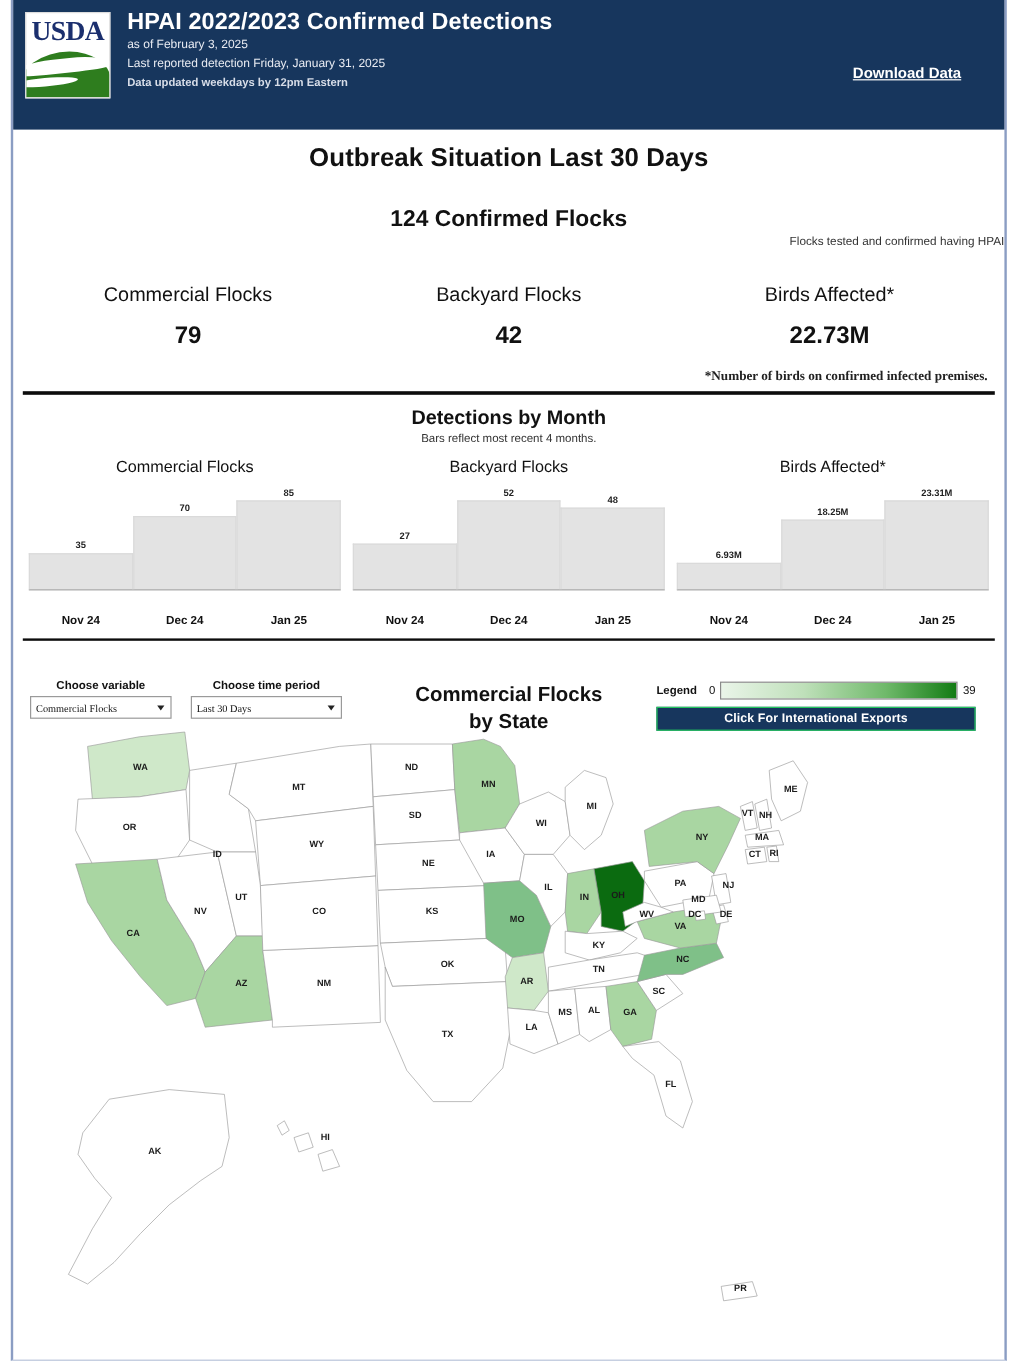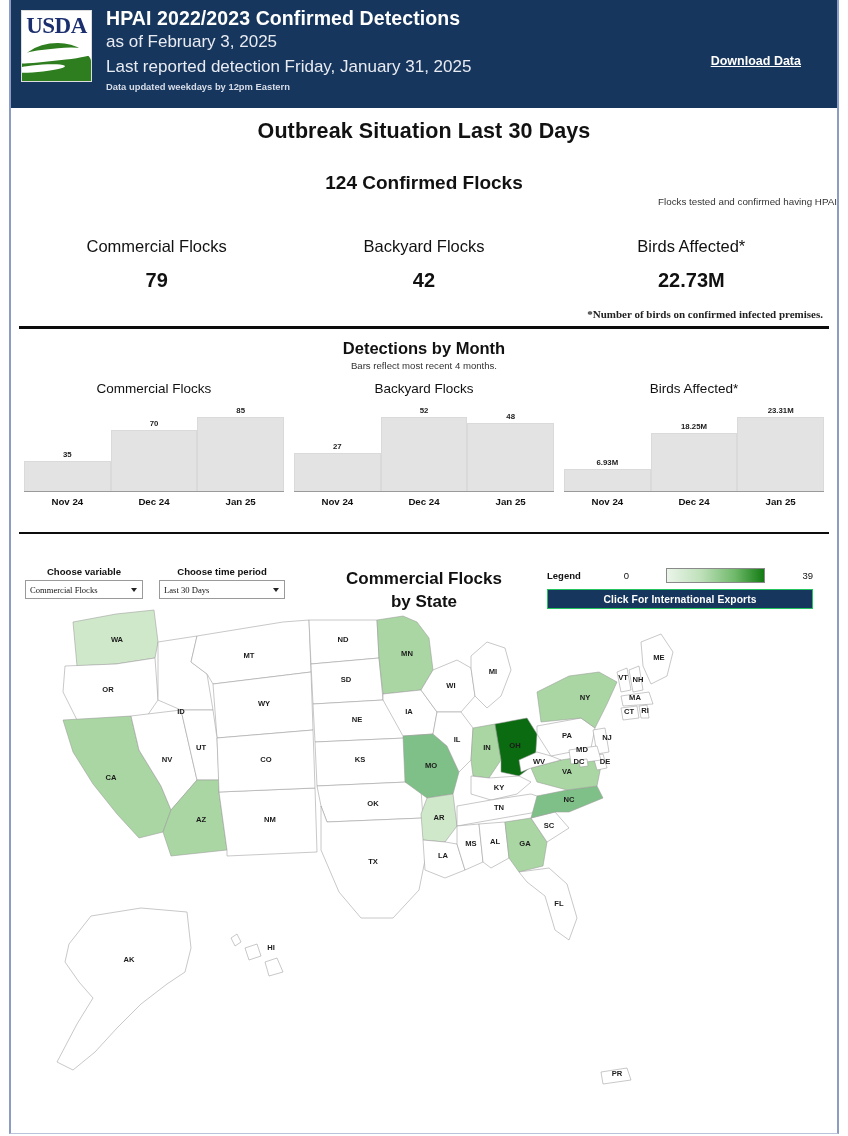--- a/index.html
+++ b/index.html
@@ -62,21 +62,21 @@
     background: #ffffff;
     border-radius: 50%;
     transform: rotate(-5deg);
   }
   .header-text { margin: 7px 0 0 14px; flex: 1 1 auto; }
   .hdr-title {
     color: #ffffff; font-size: 19.5px; font-weight: bold;
     letter-spacing: 0.1px; line-height: 1.15;
   }
   .hdr-sub {
-    color: #e8ebf2; font-size: 17px; line-height: 1.32; margin-top: 2px;
+    color: #e8ebf2; font-size: 10px; line-height: 1.32; margin-top: 2px;
   }
   .hdr-small {
     color: #d7dde8; font-size: 9.4px; margin-top: 3px; font-weight: bold;
   }
   .download-link {
     color: #ffffff; font-size: 12.5px; font-weight: bold;
     text-decoration: underline; cursor: pointer;
     margin: 54px 36px 0 0; white-space: nowrap;
     flex: none;
   }
@@ -116,21 +116,21 @@
   .chart-block { flex: 1 1 0; padding: 0 5px; }
   .chart-title { text-align: center; font-size: 13.5px; color: #111; margin-bottom: 4px; }
   .chart-plot {
     height: 92px; display: flex; align-items: flex-end;
     border-bottom: 1px solid #9a9a9a;
   }
   .bar-col { flex: 1 1 0; display: flex; flex-direction: column; justify-content: flex-end; height: 100%; }
   .bar-label { text-align: center; font-size: 7.8px; color: #222; font-weight: bold; margin-bottom: 2px; }
   .bar-rect { background: #e3e3e3; border: 1px solid #dadada; border-bottom: none; width: 100%; }
   .axis-row { display: flex; }
-  .axis-tick { flex: 1 1 0; text-align: center; font-size: 9.7px; color: #111; padding-top: 4px; font-weight: bold; }
+  .axis-tick { flex: 1 1 0; text-align: center; font-size: 9.7px; color: #111; padding-top: 20px; font-weight: bold; }
   
   .section-three { position: absolute; left: 0; top: 564px; width: 100%; height: 62px; }
   .ctrl-group { position: absolute; top: 2px; }
   .ctrl-label { font-size: 9.6px; color: #111; text-align: center; margin-bottom: 3px; font-weight: bold;}
   .ctrl-select {
     width: 118px; height: 19px;
     border: 1px solid #9a9a9a; background: #ffffff;
     font-size: 8.6px; color: #111;
     display: flex; align-items: center; padding: 0 4px;
     font-family: "Liberation Serif", serif;
@@ -141,21 +141,21 @@
     width: 0; height: 0;
     border-left: 3.5px solid transparent; border-right: 3.5px solid transparent;
     border-top: 4.5px solid #222;
   }
   .map-title {
     position: absolute; left: 0; right: 0; top: 4px;
     text-align: center; font-size: 17px; font-weight: bold; color: #111;
     line-height: 1.35;
   }
   .legend-wrap { position: absolute; right: 24px; top: 4px; width: 266px; }
-  .legend-row { display: flex; align-items: center; gap: 33px; }
+  .legend-row { display: flex; align-items: center; }
   .legend-text { font-size: 9.5px; color: #111; margin-right: 10px; font-weight: bold; }
   .legend-min, .legend-max { font-size: 9.5px; color: #111; }
   .legend-bar {
     flex: 1 1 auto; height: 15px; margin: 0 4px;
     border: 1px solid #8a8a8a;
     background: linear-gradient(to right, #eaf5e9 0%, #bfe0ba 35%, #6fb96a 70%, #127b13 100%);
   }
   .exports-btn {
     margin-top: 6px; height: 20px;
     background: #17365d; border: 1px solid #22c55e;

